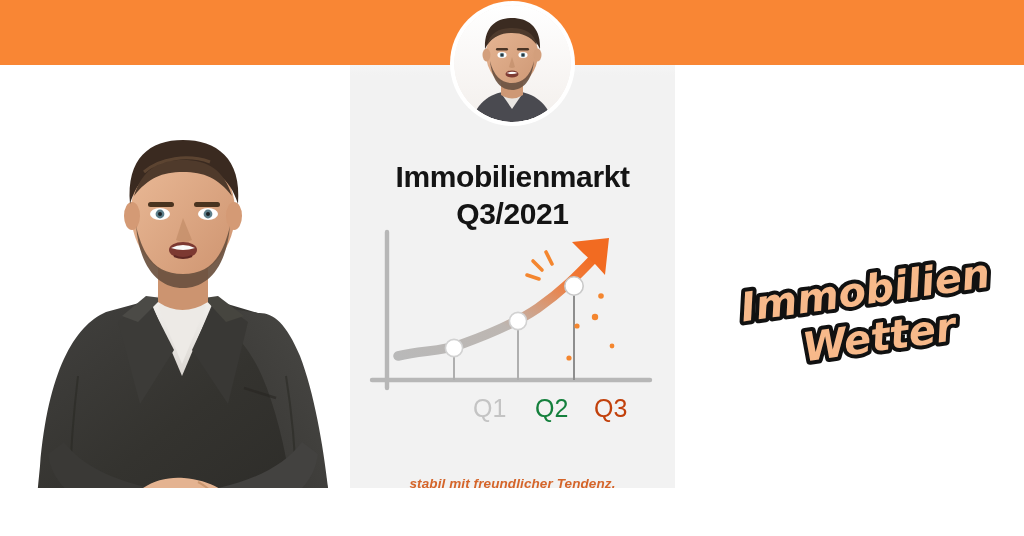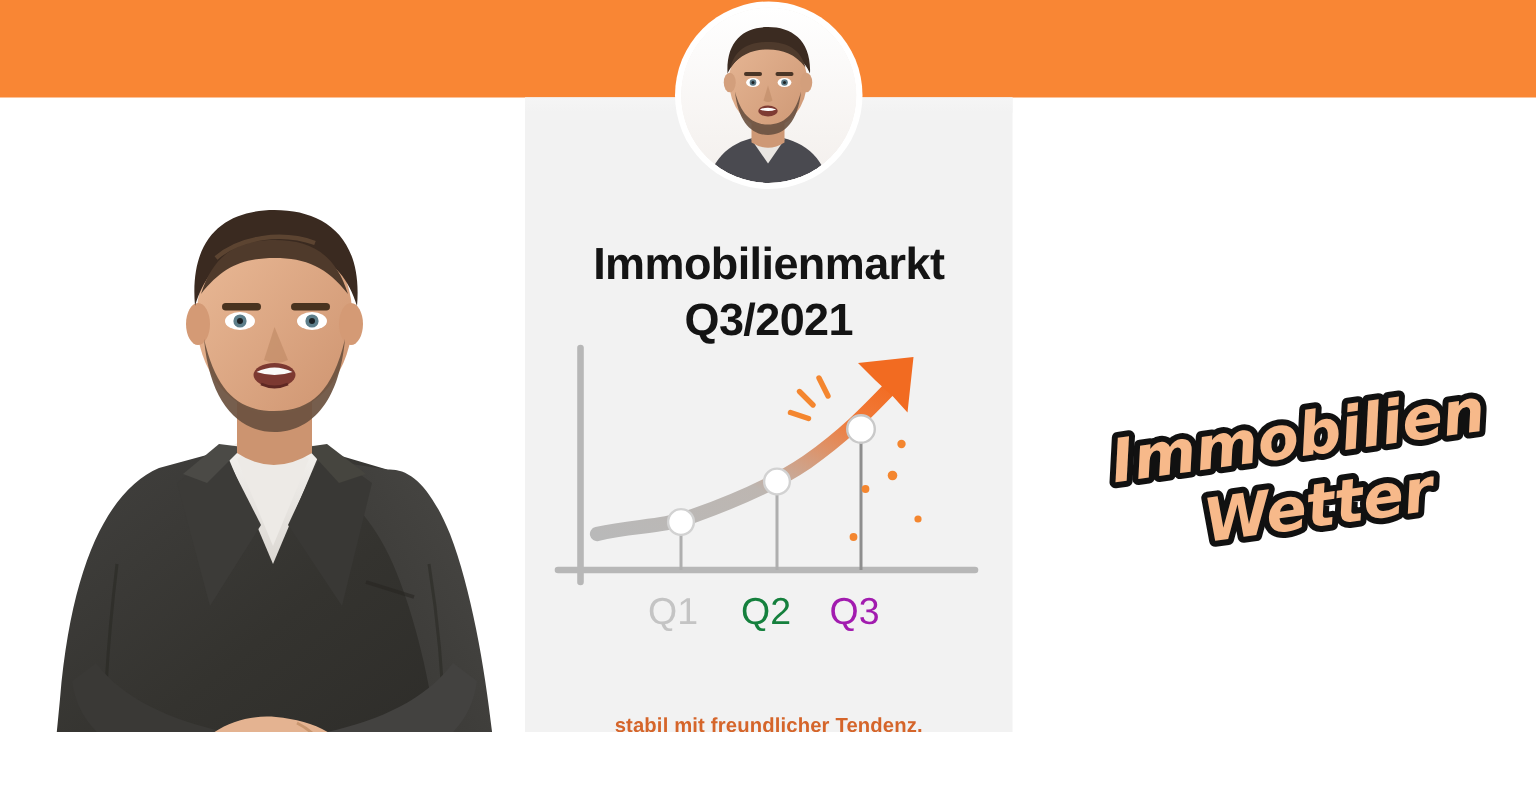--- a/index.html
+++ b/index.html
@@ -96,34 +96,36 @@
     left: 350px;
     top: 393px;
     width: 325px;
     height: 34px;
   }
   .axis-label {
     position: absolute;
     font-size: 25px;
     font-weight: 400;
     line-height: 30px;
+    margin-left: 41px;
   }
   .axis-label.q1 { left: 82px;  color: #C4C4C4; }
   .axis-label.q2 { left: 144px; color: #15803d; }
-  .axis-label.q3 { left: 203px; color: #a21caf; font-weight: 500; }
+  .axis-label.q3 { left: 203px; color: #c2410c; font-weight: 500; }
 
   
   .caption {
     position: absolute;
     left: 350px;
     top: 476px;
     width: 325px;
     text-align: center;
     font-size: 13.5px;
     font-weight: 700;
+    font-style: italic;
     letter-spacing: 0.1px;
     color: #D5652A;
   }
 
   
   .presenter {
     position: absolute;
     left: 18px;
     top: 136px;
     width: 330px;

